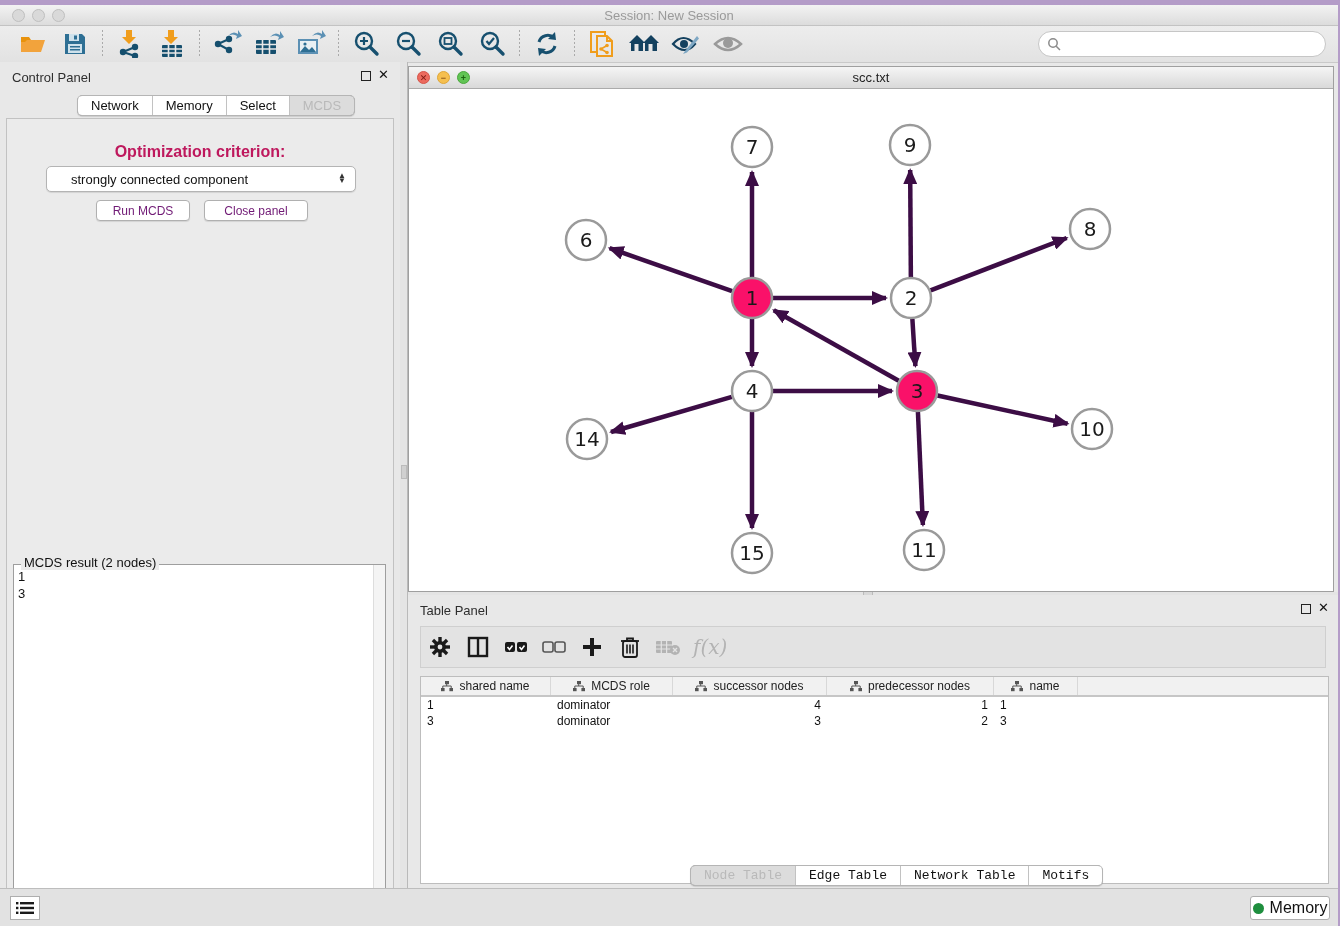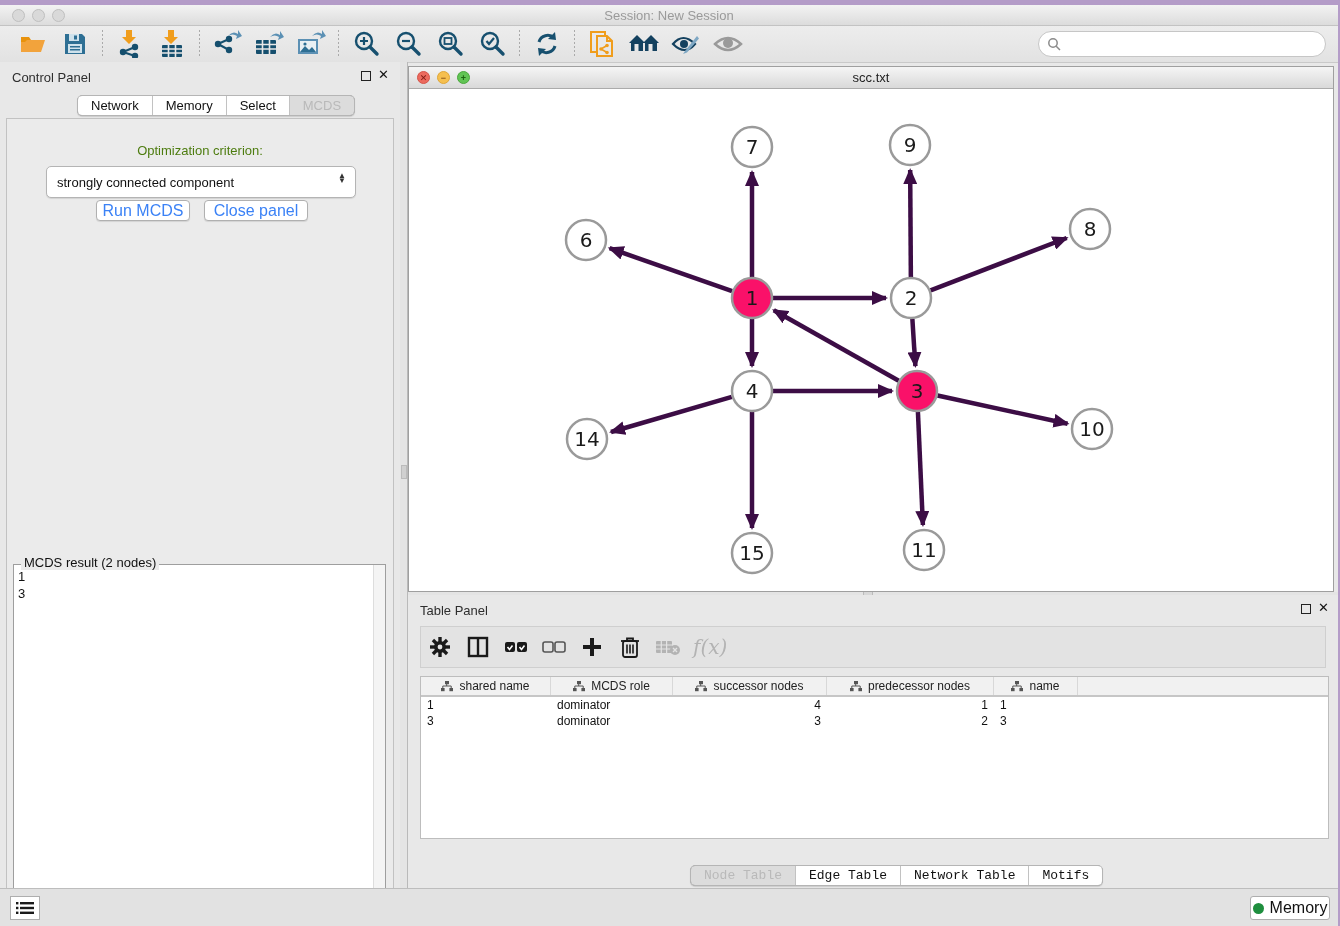--- a/index.html
+++ b/index.html
@@ -36,28 +36,28 @@
 
   .seg-tabs { position:absolute; display:flex; border:1px solid #b5b5b5; border-radius:5px;
     overflow:hidden; background:#737373; height:21px; box-shadow:0 1px 1px rgba(0,0,0,.12); }
   .seg-tab { font-size:13px; padding:2px 13px 0 13px; color:#111; background:#fff;
     border-right:1px solid #c2c2c2; white-space:nowrap; }
   .seg-tab:last-child { border-right:none; }
   .seg-tab.active { background:#dcdcdc; color:#b9b9b9; }
 
   .cp-inner { position:absolute; left:6px; top:56px; width:388px; height:816px;
     background:#ebebeb; border:1px solid #c2c2c2; border-bottom:none; }
-  .opt-label { position:absolute; left:0; right:0; top:24px; text-align:center; font-size:13px; color:#4d7c0f; }
-  .opt-select { position:absolute; left:39px; top:47px; width:310px; height:32px; background:#fff;
+  .opt-label { position:absolute; left:0; right:0; top:24px; text-align:center; font-size:16px; color:#be185d;font-weight:bold; }
+  .opt-select { position:absolute; left:39px; top:47px; width:310px; height:26px; background:#fff;
     border:1px solid #b4b4b4; border-radius:5px; font-size:13px; color:#111;
-    display:flex; align-items:center; padding-left:10px; box-shadow:0 1px 1px rgba(0,0,0,.1); }
+    display:flex; align-items:center; padding-left:24px; box-shadow:0 1px 1px rgba(0,0,0,.1); }
   .opt-stepper { position:absolute; right:6px; top:2px; width:14px; height:18px;
     display:flex; flex-direction:column; align-items:center; justify-content:center; font-size:8px; color:#333; line-height:5px; }
   .cp-btn { position:absolute; top:81px; height:21px; background:#fff; border:1px solid #b0b0b0;
-    border-radius:4px; font-size:16px; color:#3b82f6; display:flex; align-items:center; justify-content:center;
+    border-radius:4px; font-size:12px; color:#701a75; display:flex; align-items:center; justify-content:center;
     box-shadow:0 1px 1px rgba(0,0,0,.1); }
 
   .result-box { position:absolute; left:6px; top:438px; width:373px; height:376px; }
   .result-legend { position:absolute; left:8px; top:-2px; font-size:13px; color:#111; background:#ebebeb; padding:0 3px; z-index:2; }
   .result-frame { position:absolute; left:0; top:7px; right:0; bottom:0; border:1px solid #9e9e9e; background:#fff; }
   .result-text { position:absolute; left:4px; top:3px; right:14px; bottom:2px; font-size:13px; color:#111;
     white-space:pre; font-family:"Liberation Sans","DejaVu Sans",sans-serif; line-height:17px; }
   .result-scroll { position:absolute; right:0; top:0; bottom:0; width:12px; background:#f4f4f4; border-left:1px solid #ddd; }
 
   
@@ -79,21 +79,21 @@
   .t-green { left:48px; background:#61c454; border:1px solid #4aa73c; color:#1d6410; }
   .net-canvas { position:absolute; left:1px; top:22px; width:922px; height:502px; background:#fff; }
 
   
   .table-panel { position:absolute; left:408px; top:590px; width:930px; height:293px; background:#e8e8e8; }
   .tp-toolbar { position:absolute; left:12px; top:31px; width:906px; height:42px;
     background:#e3e3e3; border:1px solid #cfcfcf; display:flex; align-items:center; padding-left:4px; }
   .tp-icon { width:30px; height:30px; display:flex; align-items:center; justify-content:center; margin-right:8px; }
   .fx-label { font-size:20px; font-style:italic; color:#b3b3b3; font-family:"DejaVu Serif","Liberation Serif",serif; margin-left:2px; }
 
-  .node-table { position:absolute; left:12px; top:81px; width:909px; height:163px; background:#fff; border:1px solid #bdbdbd; }
+  .node-table { position:absolute; left:12px; top:81px; width:909px; height:208px; background:#fff; border:1px solid #bdbdbd; }
   .nt-header { display:flex; height:20px; background:#f1f1f1; border-bottom:2px solid #c6c6c6; }
   .nt-hcell { display:flex; align-items:center; justify-content:center; gap:6px; font-size:12px; color:#222;
     border-right:1px solid #d8d8d8; height:100%; }
   .nt-row { display:flex; height:16px; }
   .nt-cell { font-size:12px; color:#111; padding:1px 6px 0 6px; height:100%; }
   .nt-cell.num { text-align:right; }
 
   .tp-tabs-strip { position:absolute; left:0; right:0; top:258px; height:35px; }
   .tp-seg { position:absolute; left:282px; top:12px;font-family:Liberation Mono, monospace; }
 

